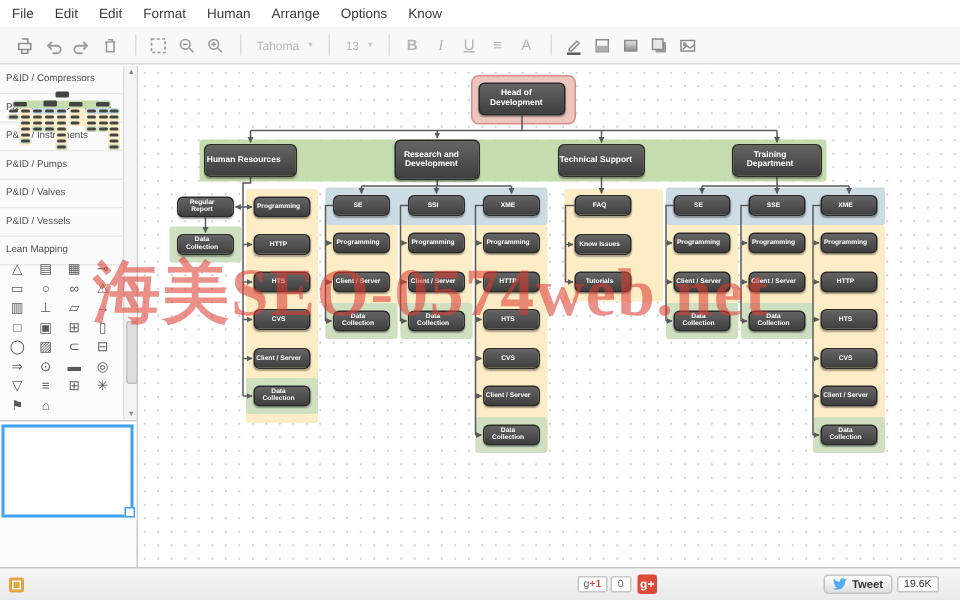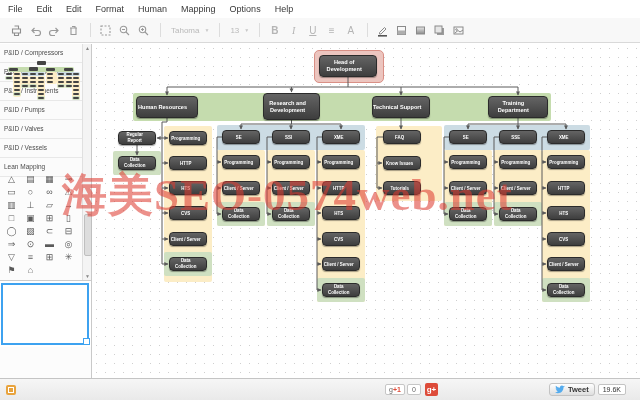--- a/index.html
+++ b/index.html
@@ -98,23 +98,23 @@
 </style>
 </head>
 <body>
 
 <div id="menubar">
     <span class="menu-item">File</span>
     <span class="menu-item">Edit</span>
     <span class="menu-item">Edit</span>
     <span class="menu-item">Format</span>
     <span class="menu-item">Human</span>
-    <span class="menu-item">Mapping</span>
+    <span class="menu-item">Arrange</span>
     <span class="menu-item">Options</span>
-    <span class="menu-item">Help</span>
+    <span class="menu-item">Know</span>
   </div>
 
 <div id="toolbar">
   <span class="tbtn">
       <svg width="13" height="13" viewBox="0 0 13 13" fill="none" stroke="#8e8e8e" stroke-width="1.1">
         <path d="M2.5 5h8v4h-8z M4.5 2h4v3 M4.5 9h4v2.5h-4z"></path>
       </svg>
     </span>
   <span class="tbtn">
       <svg width="13" height="13" viewBox="0 0 13 13" fill="none" stroke="#9a9a9a" stroke-width="1.2">

